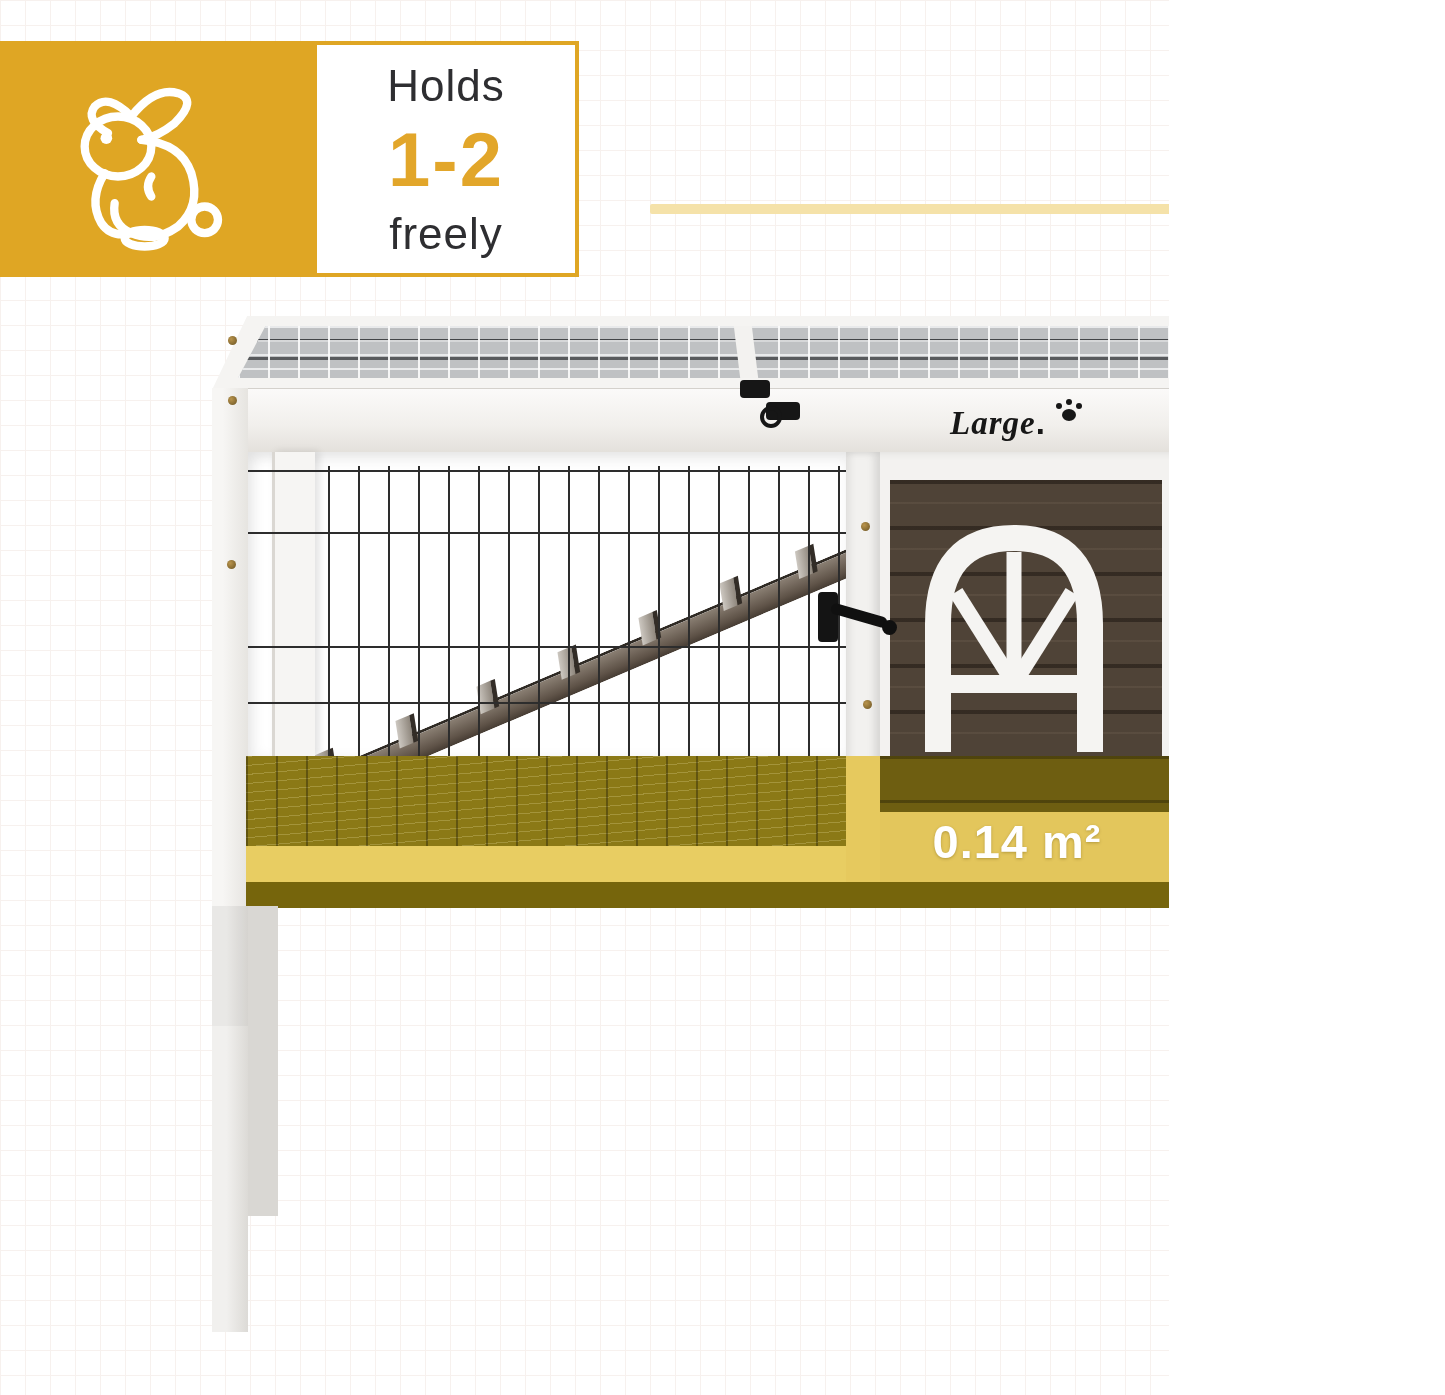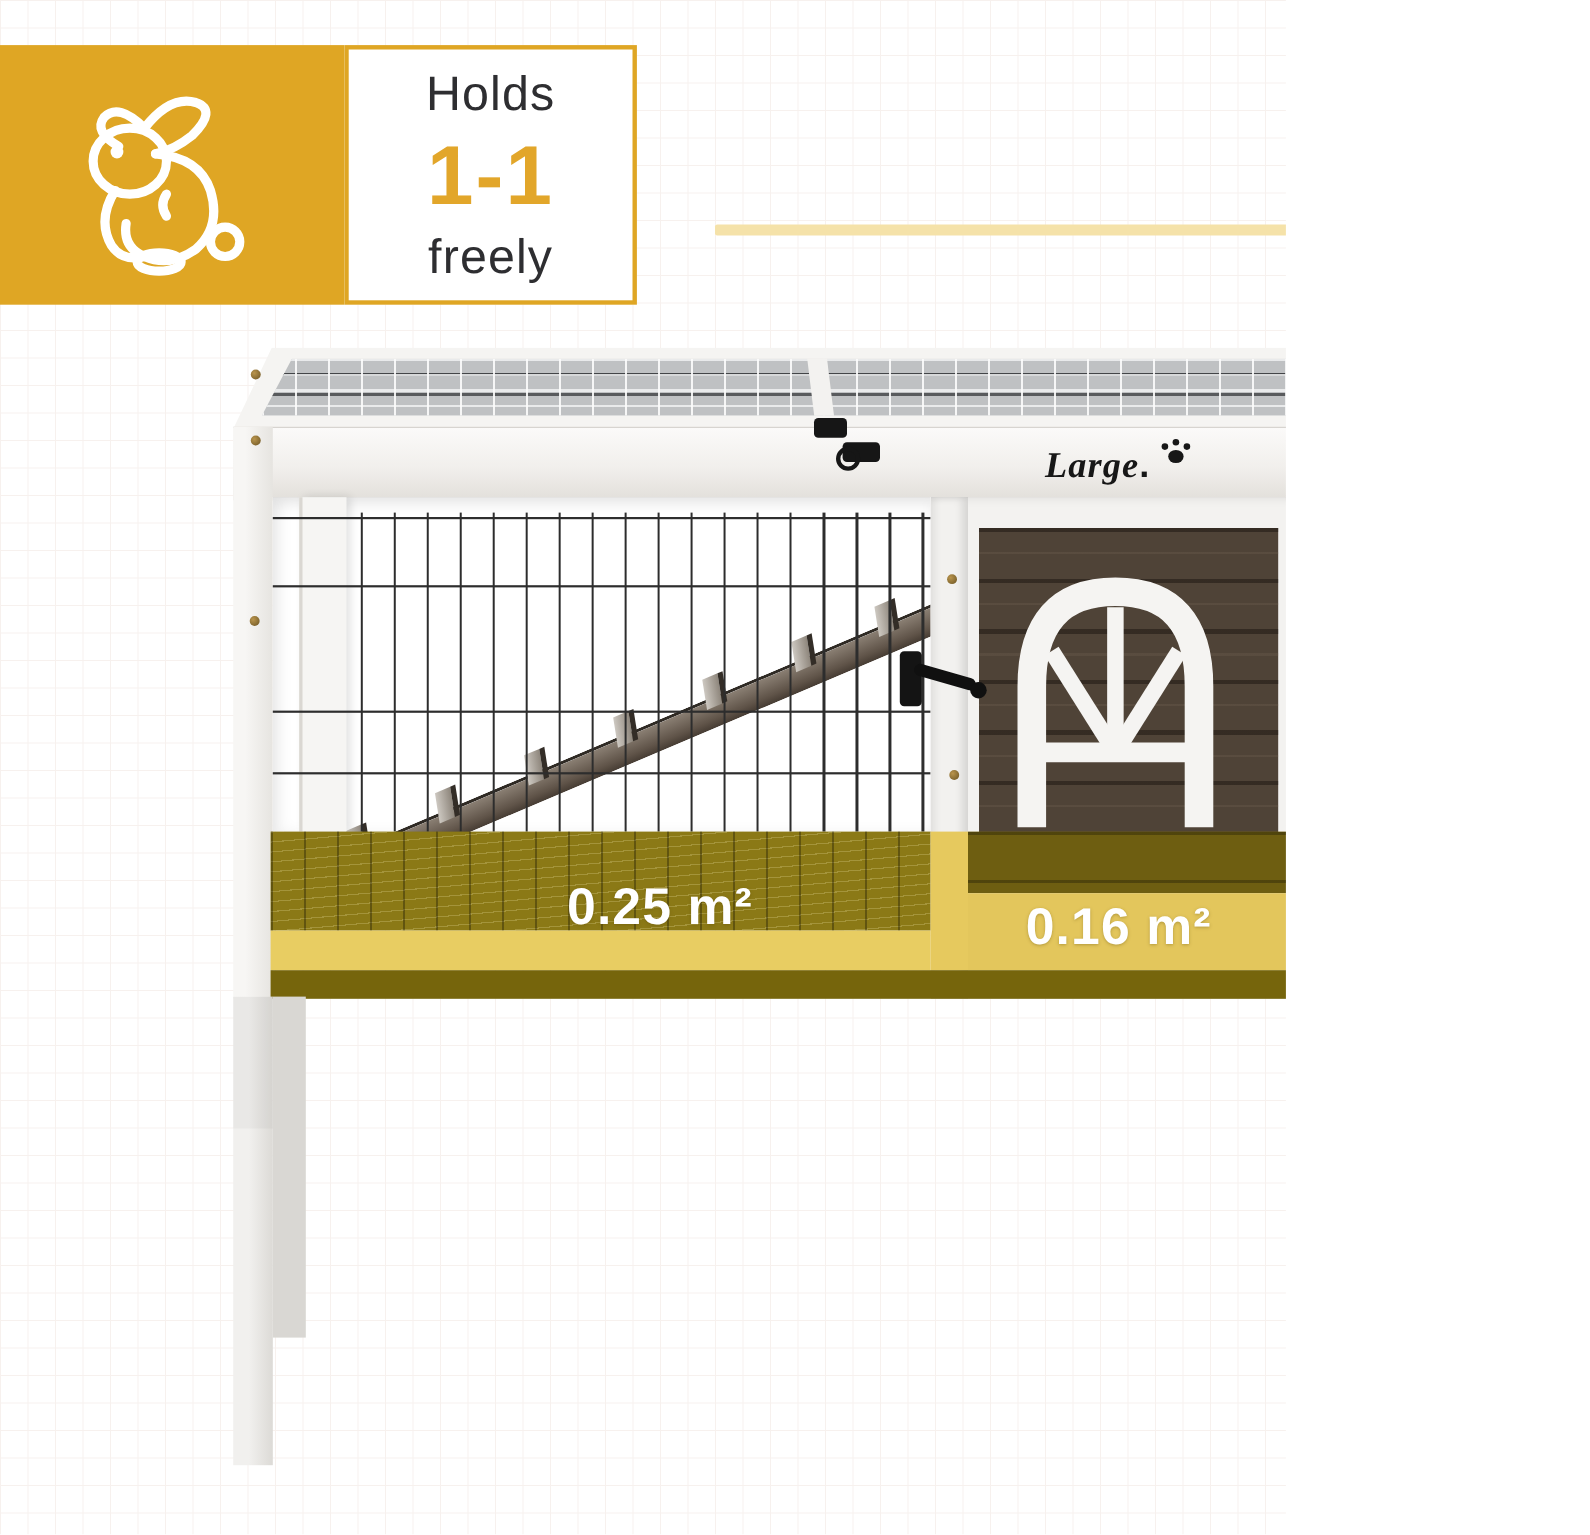--- a/index.html
+++ b/index.html
@@ -133,21 +133,21 @@
       <circle cx="29" cy="41" r="3.5" fill="#ffffff" stroke="none"></circle>
       <path d="M50 42 Q74 44 80 62 Q86 82 72 94 Q58 104 44 98 Q32 93 34 80"></path>
       <path d="M28 62 Q18 78 26 92 Q32 101 44 98"></path>
       <path d="M56 64 Q52 70 56 76"></path>
       <circle cx="88" cy="90" r="8"></circle>
       <ellipse cx="52" cy="101" rx="12" ry="5"></ellipse>
     </svg>
   </div>
   <div class="abs badge-text-box">
     <div class="holds-label">Holds</div>
-    <div class="capacity-value">1-1</div>
+    <div class="capacity-value">1-2</div>
     <div class="rabbits-label">freely</div>
   </div>
 
   <div class="abs title-underline"></div>
 
   <div class="abs roof-base"></div>
   <div class="abs roof-mesh"></div>
   <div class="abs roof-divider"></div>
   <div class="abs top-beam"></div>
   <div class="abs post post-left"></div>
@@ -217,22 +217,21 @@
   <div class="abs screw" style="left:861px;top:522px;"></div>
   <div class="abs screw" style="left:863px;top:700px;"></div>
 
   <div class="abs band">
     <div class="band-run-floor"></div>
     <div class="band-run-rail"></div>
     <div class="band-divider"></div>
     <div class="band-house-top"></div>
     <div class="band-house-rail"></div>
     <div class="band-tray"></div>
-    <div class="area-label" style="left:214px;top:40px;">0.25 m²</div>
-    <div class="area-label" style="left:631px;top:58px;">0.16 m²</div>
+    <div class="area-label" style="left:631px;top:58px;">0.14 m²</div>
   </div>
 
   <div class="abs leg-back leg-bl"></div>
   <div class="abs leg-front leg-fl"></div>
   <div class="abs leg-back leg-br"></div>
   <div class="abs leg-front leg-fr"></div>
 
 
 </div>
 

